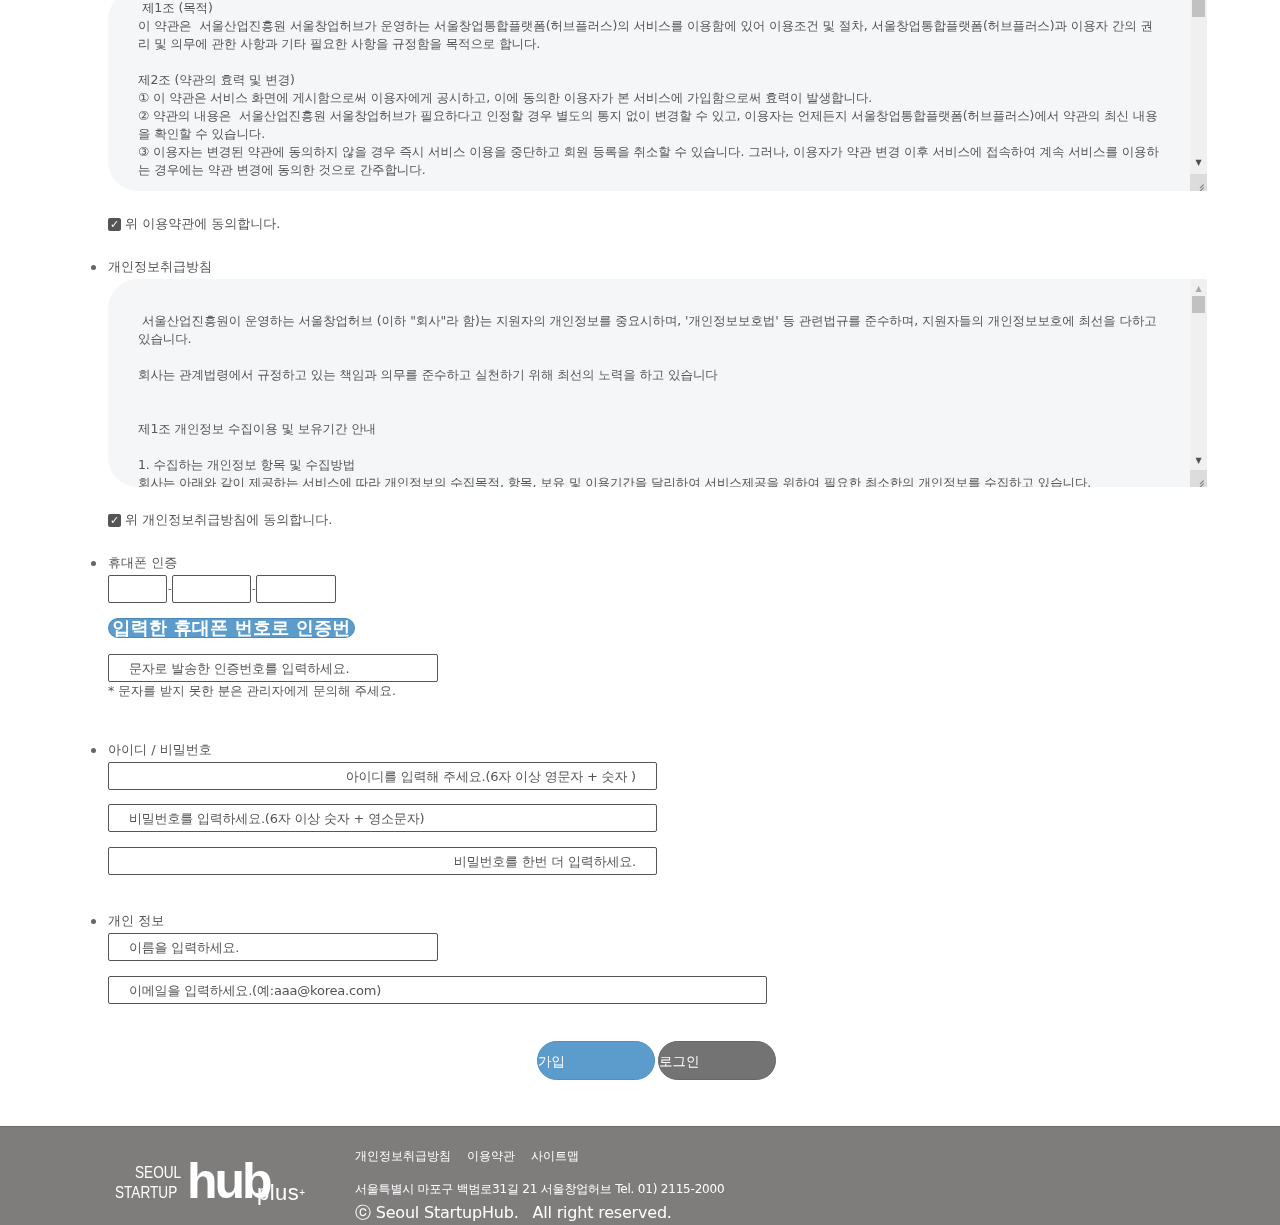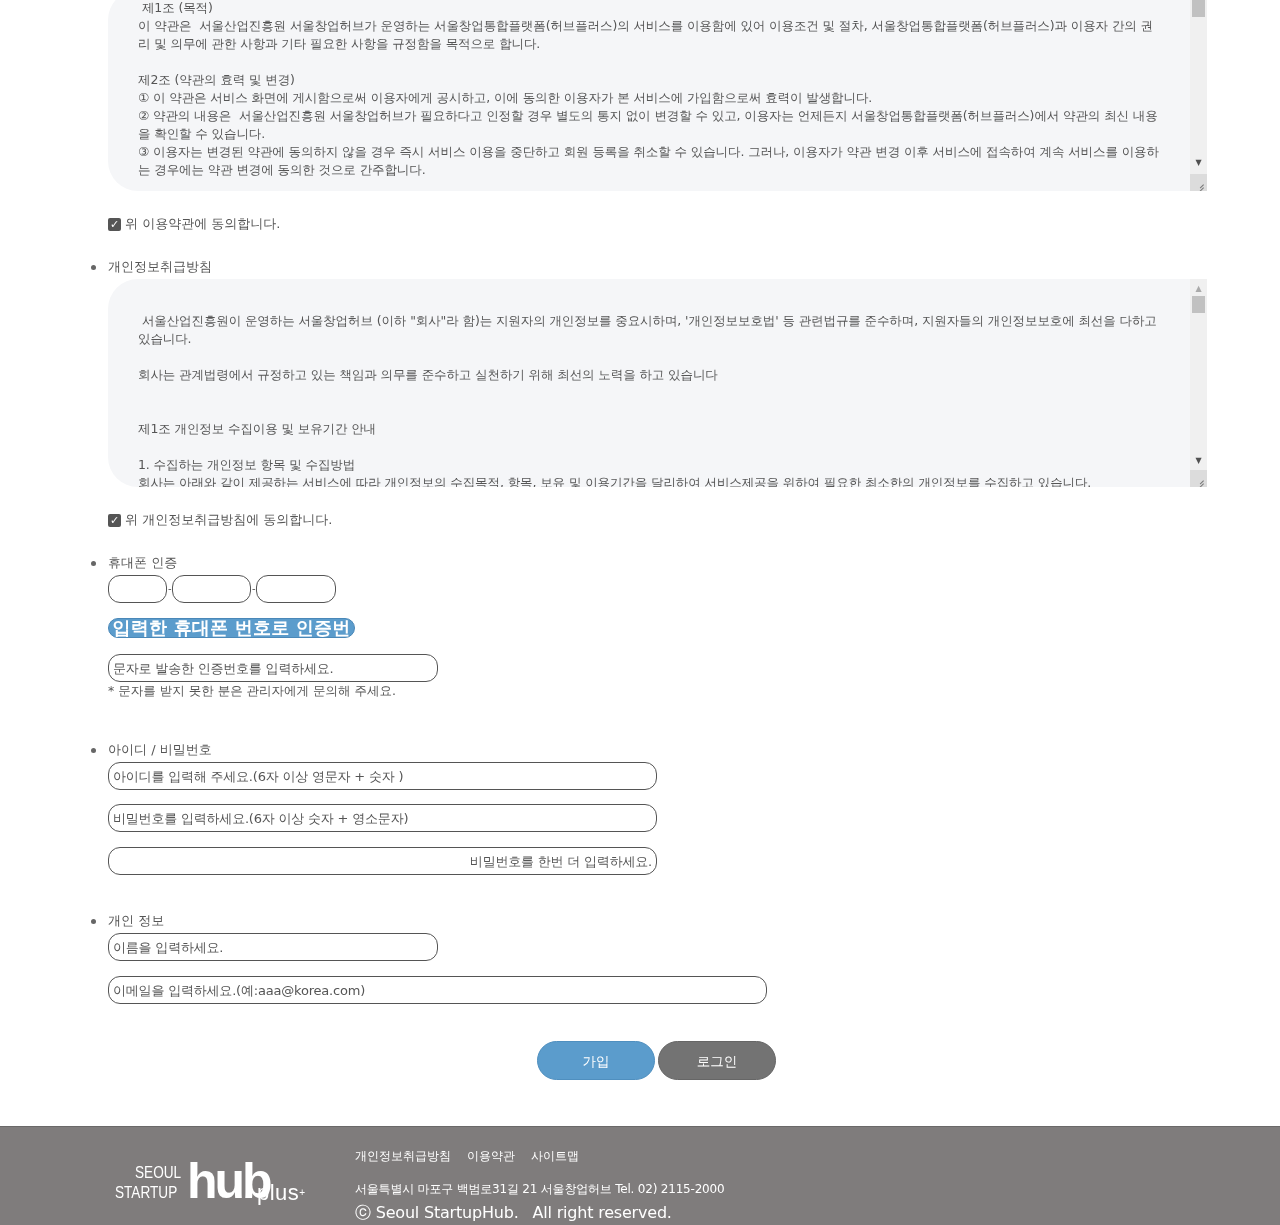--- a/index.html
+++ b/index.html
@@ -66,44 +66,44 @@
   }
   .section-label::before {
     content: ""; position: absolute; left: -17px; top: 7px;
     width: 5px; height: 5px; border-radius: 50%; background: #666;
   }
 
   .field {
     position: absolute;
     height: 28px;
     border: 1px solid #555;
-    border-radius: 12px;
+    border-radius: 2px;
     background: #fff;
     font-size: 13px;
     color: #555;
-    padding: 0 4px;
+    padding: 0 20px;
     line-height: 26px;
     font-family: "DejaVu Sans", "Liberation Sans", sans-serif;
     letter-spacing: -0.2px;
   }
   .field::placeholder { color: #555; }
   .dash { position: absolute; font-size: 10px; color: #555; }
 
   .pill-btn {
     position: absolute;
     left: 108px; top: 618px; width: 247px; height: 20px;
     background: #5b9ccc; border: 1px solid #4a88b8; border-radius: 10px;
     color: #fff; font-size: 18px; text-align: center; line-height: 18px;
     font-weight: bold; letter-spacing: 0.2px;
   }
   .note { position: absolute; left: 108px; top: 683px; font-size: 12.5px; color: #555; }
 
   .big-btn {
     position: absolute; top: 1041px; width: 118px; height: 39px;
-    border-radius: 20px; color: #fff; font-size: 13.5px; text-align: center; line-height: 39px;
+    border-radius: 20px; color: #fff; font-size: 13.5px; line-height: 39px;
   }
   .btn-join { left: 537px; background: #5b9ccc; border: 1px solid #4f8fbf; }
   .btn-login { left: 658px; background: #737373; border: 1px solid #666; }
 
   footer {
     position: absolute; left: 0; top: 1126px; width: 1280px; height: 99px;
     background: #7f7c7c; border-top: 1px solid #6a6868;
   }
   .logo { position: absolute; left: 115px; top: 35px; width: 210px; height: 50px; color: #fff; }
   .logo .seoul, .logo .startup {
@@ -185,21 +185,21 @@
 <input class="field" style="left: 172px; top: 575px; width: 79px; height: 28px;" value="">
 <span class="dash" style="left:252px; top:583px;">-</span>
 <input class="field" style="left: 256px; top: 575px; width: 80px; height: 28px;" value="">
 
 <div class="pill-btn">입력한 휴대폰 번호로 인증번호 발송</div>
 
 <input class="field" style="left: 108px; top: 654px; width: 330px;" placeholder="문자로 발송한 인증번호를 입력하세요.">
 <div class="note">* 문자를 받지 못한 분은 관리자에게 문의해 주세요.</div>
 
 <div class="section-label" style="top:741px;">아이디 / 비밀번호</div>
-<input class="field" style="left: 108px; top: 762px; width: 549px;" placeholder="아이디를 입력해 주세요.(6자 이상 영문자 + 숫자 )">
+<input class="field" style="left: 108px; top: 762px; width: 549px; text-align: right;" placeholder="아이디를 입력해 주세요.(6자 이상 영문자 + 숫자 )">
 <input class="field" type="password" style="left: 108px; top: 804px; width: 549px;" placeholder="비밀번호를 입력하세요.(6자 이상 숫자 + 영소문자)">
 <input class="field" type="password" style="left: 108px; top: 847px; width: 549px; text-align: right;" placeholder="비밀번호를 한번 더 입력하세요.">
 
 <div class="section-label" style="top:912px;">개인 정보</div>
 <input class="field" style="left: 108px; top: 933px; width: 330px;" placeholder="이름을 입력하세요.">
 <input class="field" style="left: 108px; top: 976px; width: 659px;" placeholder="이메일을 입력하세요.(예:aaa@korea.com)">
 
 <div class="big-btn btn-join">가입</div>
 <div class="big-btn btn-login">로그인</div>
 
@@ -208,17 +208,17 @@
     <span class="seoul">SEOUL</span>
     <span class="startup">STARTUP</span>
     <span class="hub">hub</span>
     <span class="plus"><span>plus</span><sup>+</sup></span>
   </div>
   <div class="footer-links">
     <span>개인정보취급방침</span>
     <span>이용약관</span>
     <span>사이트맵</span>
   </div>
-  <div class="footer-addr">서울특별시 마포구 백범로31길 21 서울창업허브 Tel. 02) 2115-2000</div>
+  <div class="footer-addr">서울특별시 마포구 백범로31길 21 서울창업허브 Tel. 01) 2115-2000</div>
   <div class="footer-copy">
     <span>ⓒ Seoul StartupHub.</span><span>All right reserved.</span>
   </div>
 </footer>
 
 </body></html>

